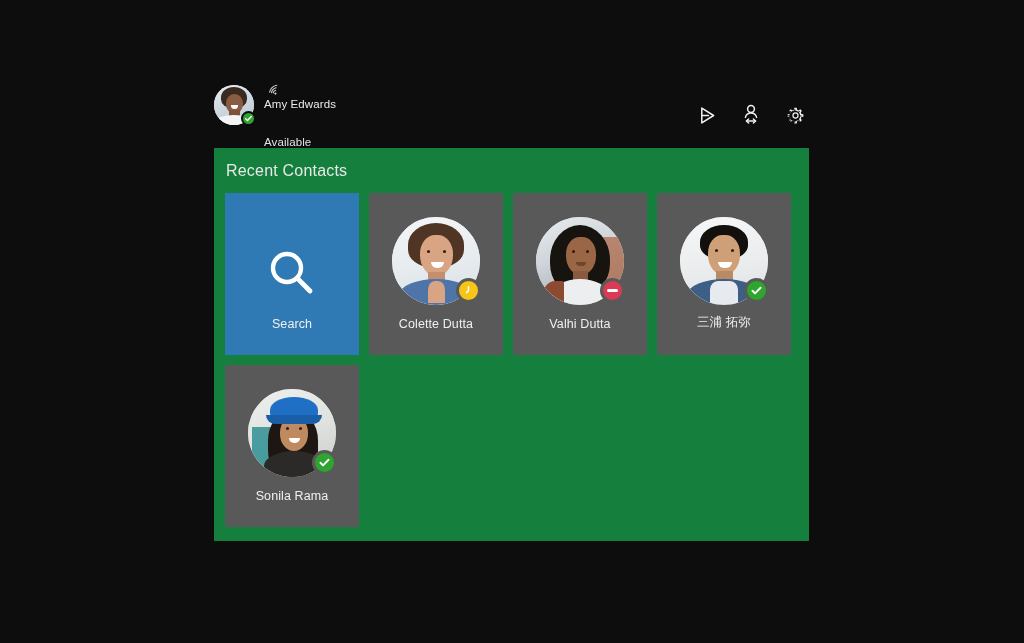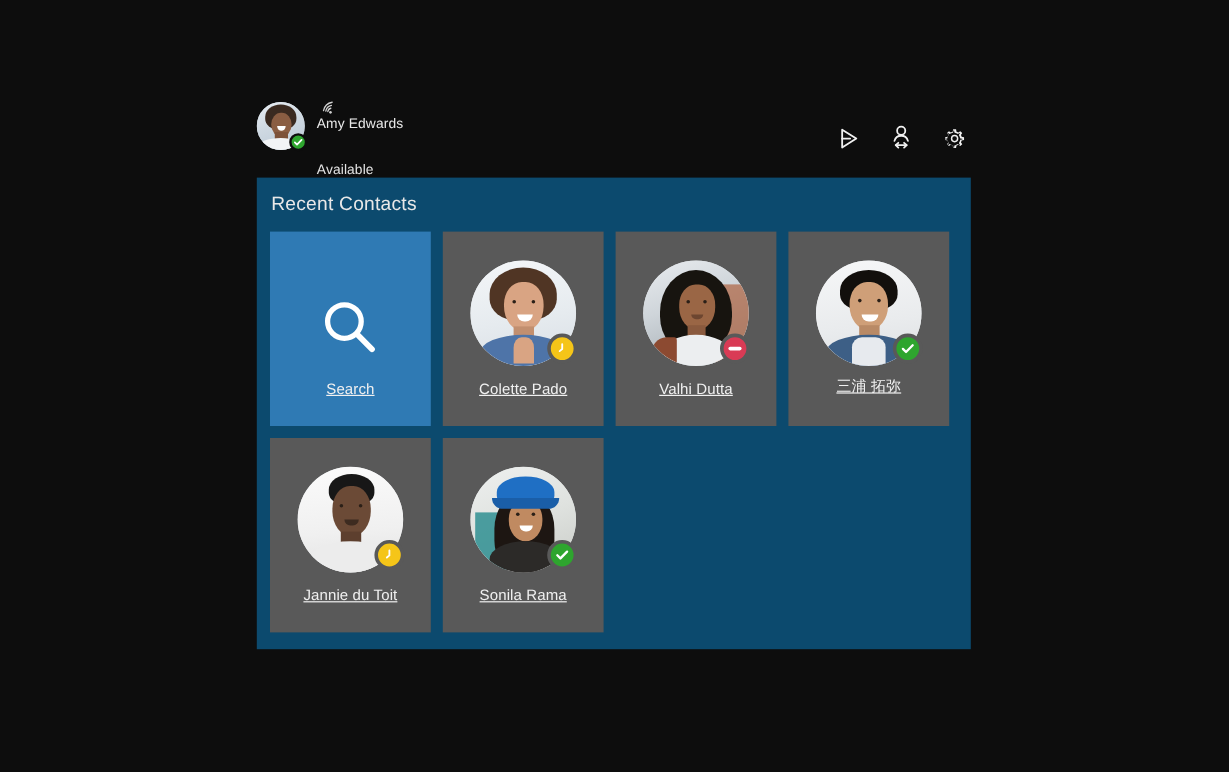--- a/index.html
+++ b/index.html
@@ -52,39 +52,39 @@
   .header-actions{display:flex;align-items:center;gap:18px;margin-right:2px;}
   .hicon{
     width:26px;height:26px;display:flex;align-items:center;justify-content:center;
     cursor:pointer;
   }
   .hicon svg{display:block;}
 
   
   .panel{
     position:absolute;left:214px;top:148px;width:595px;height:393px;
-    background:#0c4a6e;
+    background:#15803d;
   }
   .panel-title{
     color:#e8e8e8;font-size:16px;font-weight:400;letter-spacing:.2px;
     padding:14px 0 0 12px;
   }
   .grid{
     position:absolute;left:11px;top:45px;
     display:grid;grid-template-columns:repeat(4,134px);grid-template-rows:repeat(2,162px);
     gap:10px;
   }
   .tile{
     position:relative;background:#595959;overflow:hidden;cursor:pointer;
   }
   .tile.search{background:#2f7ab4;}
   .tile-label{
     position:absolute;left:0;right:0;bottom:24px;text-align:center;
     color:#f0f0f0;font-size:12.5px;letter-spacing:.1px;
-    white-space:nowrap;overflow:hidden;text-overflow:ellipsis;padding:0 4px;box-sizing:border-box;text-decoration:underline;
+    white-space:nowrap;overflow:hidden;text-overflow:ellipsis;padding:0 4px;box-sizing:border-box;
   }
   .search-glyph{
     position:absolute;left:0;right:0;top:52px;display:flex;justify-content:center;
   }
   .avatar-wrap{
     position:absolute;left:50%;top:24px;transform:translateX(-50%);
     width:88px;height:88px;
   }
   .avatar{
     width:88px;height:88px;border-radius:50%;overflow:hidden;position:relative;background:#dfe3e6;
@@ -198,21 +198,21 @@
             <div class="av-neck" style="left:36px;top:55px;width:17px;height:12px;background:#c28f6f;"></div>
             <div class="av-body" style="left:8px;top:62px;width:72px;height:30px;background:#4e74a8;"></div>
             <div class="av-body" style="left:36px;top:64px;width:17px;height:22px;background:#d9a483;border-radius:40% 40% 0 0;"></div>
           </div>
           <div class="badge tile-badge away">
             <svg viewBox="0 0 16 16">
               <path d="M8 3.4 V8.4 L5.4 10.6" stroke="#fff" stroke-width="1.9" fill="none" stroke-linecap="round" stroke-linejoin="round"></path>
             </svg>
           </div>
         </div>
-        <div class="tile-label">Colette Pado</div>
+        <div class="tile-label">Colette Dutta</div>
       </div>
 
       <div class="tile">
         <div class="avatar-wrap">
           <div class="avatar">
             <div class="av-bg" style="background:linear-gradient(160deg,#e9ecef 0%,#cfd5da 40%,#9aa3a9 100%)"></div>
             <div class="av-bg" style="left:60px;top:20px;width:28px;height:68px;background:#b06a4a;opacity:.75;"></div>
             <div class="av-hair" style="left:14px;top:8px;width:60px;height:70px;background:#17140f;border-radius:50% 50% 45% 45%;"></div>
             <div class="av-face" style="left:30px;top:20px;width:30px;height:38px;background:#9a6645;"></div>
             <div class="av-eye" style="left:36px;top:33px;"></div>
@@ -246,40 +246,20 @@
           <div class="badge tile-badge available">
             <svg viewBox="0 0 16 16">
               <path d="M3 8.3 L6.2 11.5 L13 4.6" stroke="#fff" stroke-width="2.4" fill="none" stroke-linecap="round" stroke-linejoin="round"></path>
             </svg>
           </div>
         </div>
         <div class="tile-label">三浦 拓弥</div>
       </div>
 
 
-      <div class="tile">
-        <div class="avatar-wrap">
-          <div class="avatar">
-            <div class="av-bg" style="background:linear-gradient(175deg,#fbfbfb 0%,#f0f0f0 60%,#e2e2e2 100%)"></div>
-            <div class="av-hair" style="left:26px;top:6px;width:38px;height:26px;background:#171717;"></div>
-            <div class="av-face" style="left:29px;top:16px;width:32px;height:42px;background:#6b4a36;"></div>
-            <div class="av-eye" style="left:35px;top:31px;"></div>
-            <div class="av-eye" style="left:51px;top:31px;"></div>
-            <div class="av-mouth" style="left:39px;top:44px;width:12px;height:5px;background:#3d2b20;"></div>
-            <div class="av-neck" style="left:36px;top:54px;width:17px;height:12px;background:#5d3f2e;"></div>
-            <div class="av-body" style="left:10px;top:62px;width:68px;height:30px;background:#ececec;"></div>
-          </div>
-          <div class="badge tile-badge away">
-            <svg viewBox="0 0 16 16">
-              <path d="M8 3.4 V8.4 L5.4 10.6" stroke="#fff" stroke-width="1.9" fill="none" stroke-linecap="round" stroke-linejoin="round"></path>
-            </svg>
-          </div>
-        </div>
-        <div class="tile-label">Jannie du Toit</div>
-      </div>
 
       <div class="tile">
         <div class="avatar-wrap">
           <div class="avatar">
             <div class="av-bg" style="background:linear-gradient(160deg,#eef0ef 0%,#dfe2df 50%,#c9ccc7 100%)"></div>
             <div class="av-bg" style="left:4px;top:38px;width:26px;height:50px;background:#2f8f92;opacity:.85;"></div>
             <div class="av-hair" style="left:20px;top:22px;width:50px;height:66px;background:#1d1612;border-radius:45% 45% 40% 40%;"></div>
             <div class="av-face" style="left:32px;top:28px;width:28px;height:34px;background:#c08a61;"></div>
             <div class="av-eye" style="left:38px;top:38px;"></div>
             <div class="av-eye" style="left:51px;top:38px;"></div>

